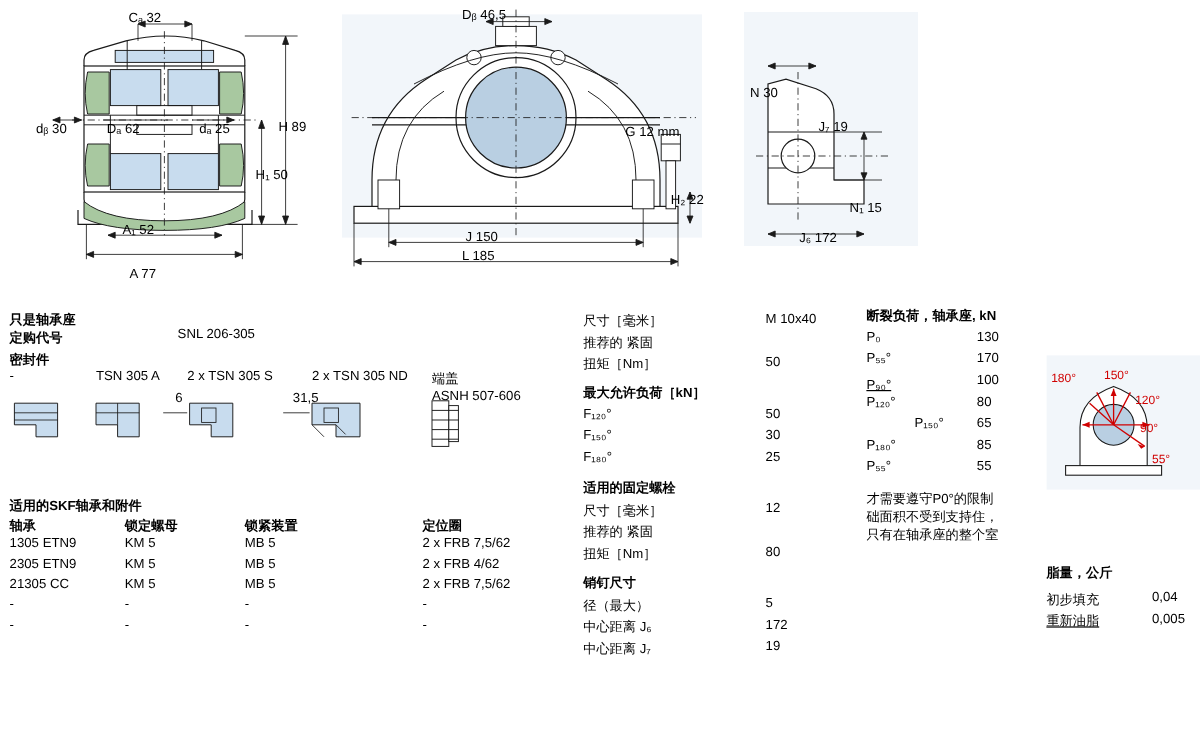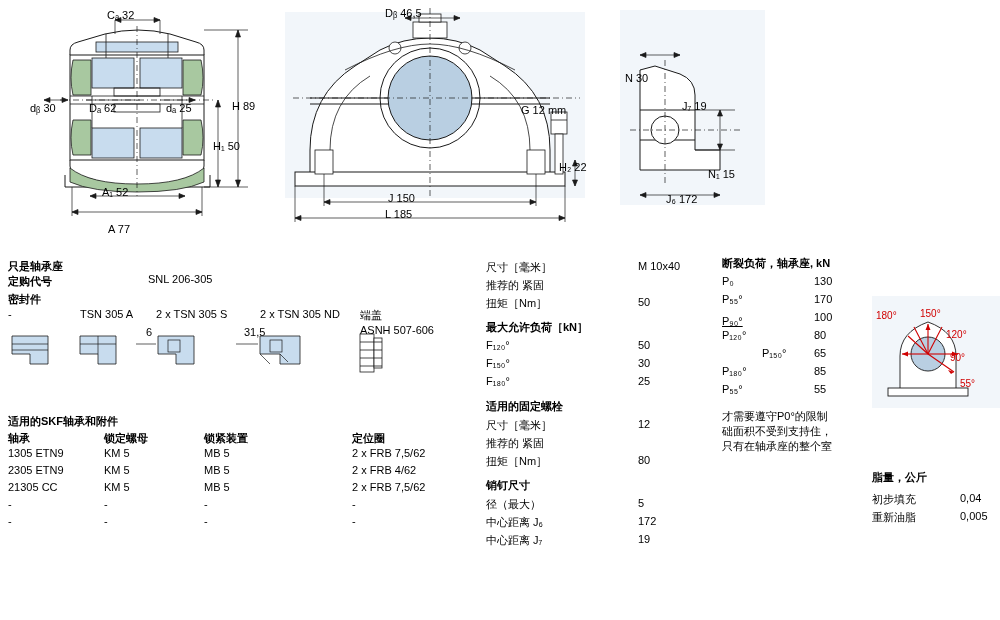--- a/index.html
+++ b/index.html
@@ -418,16 +418,16 @@
 
 <div class="abs" style="left:872px;top:470px;width:128px;">
   <div class="lbl bold">脂量，公斤</div>
 </div>
 <div class="abs" style="left:872px;top:492px;width:128px;">
   <div style="position:relative;height:18px;">
     <div class="abs lbl" style="left:0;top:0;">初步填充</div>
     <div class="abs lbl" style="left:88px;top:0;">0,04</div>
   </div>
   <div style="position:relative;height:18px;">
-    <div class="abs lbl" style="left:0;top:0;">重新油脂</div>
+    <div class="abs lbl" style="left:0;top:0;text-decoration:underline;">重新油脂</div>
     <div class="abs lbl" style="left:88px;top:0;">0,005</div>
   </div>
 </div>
 
 </body></html>

